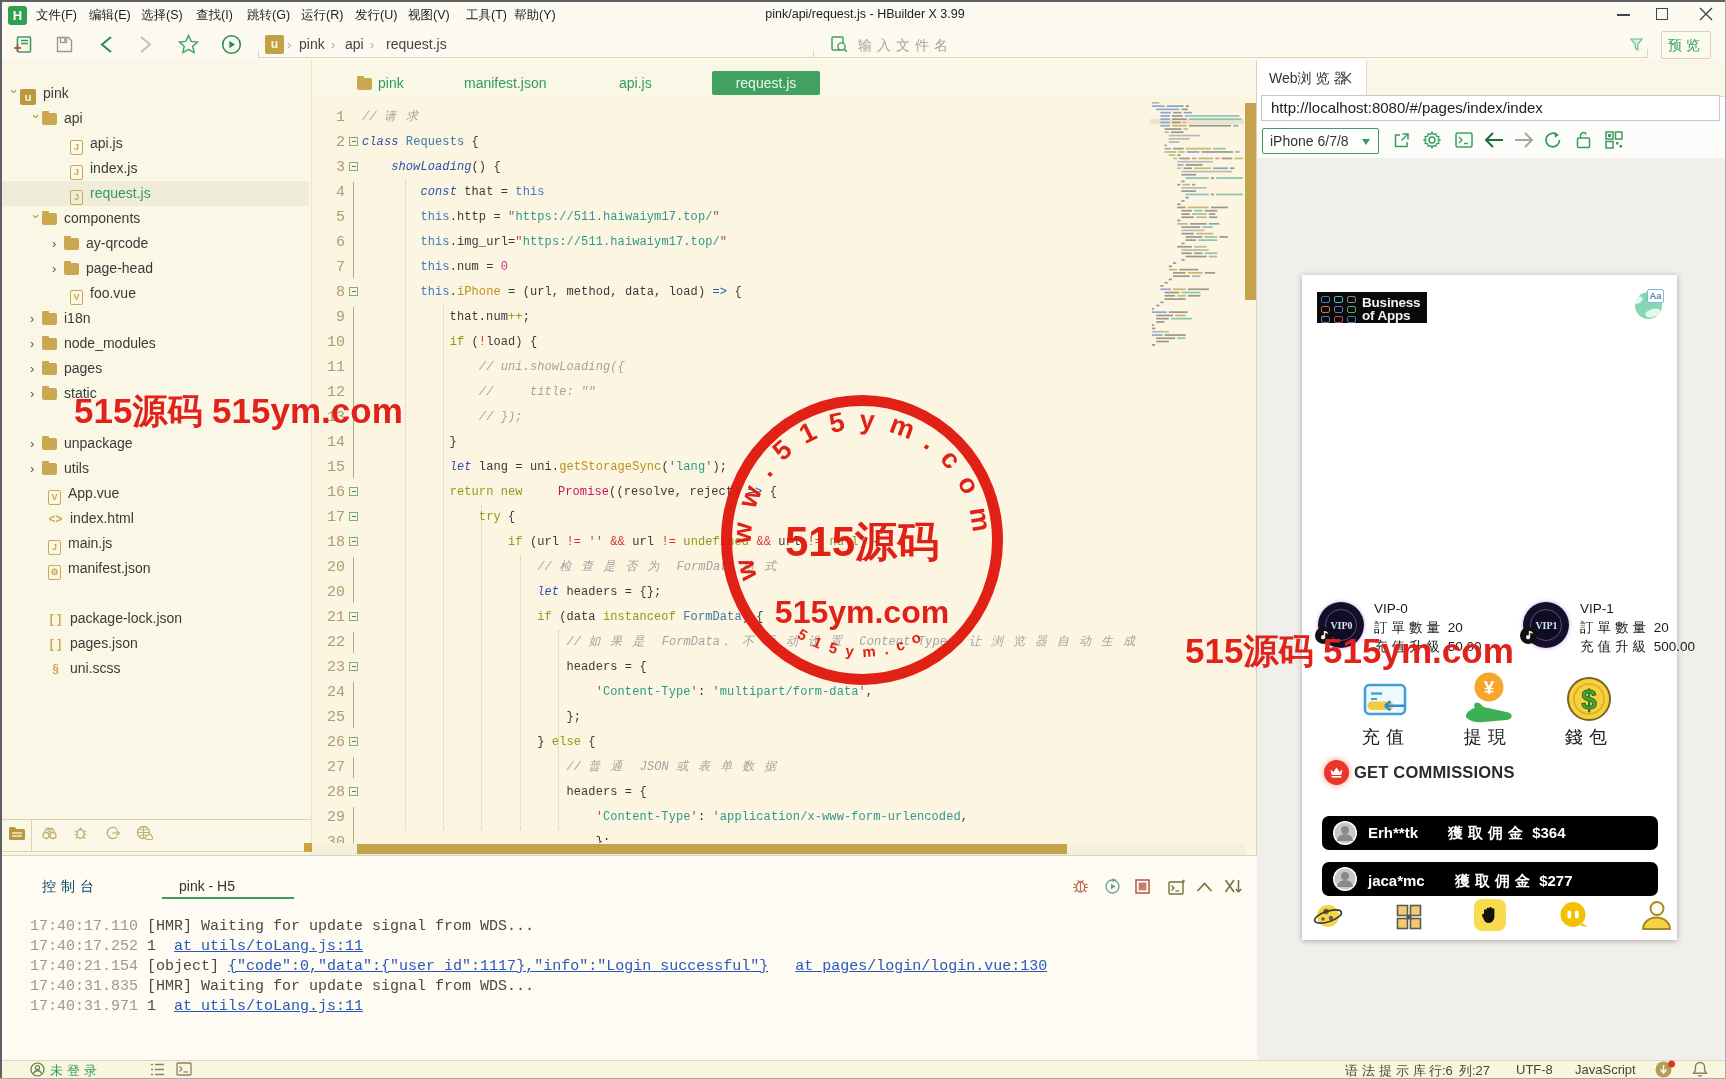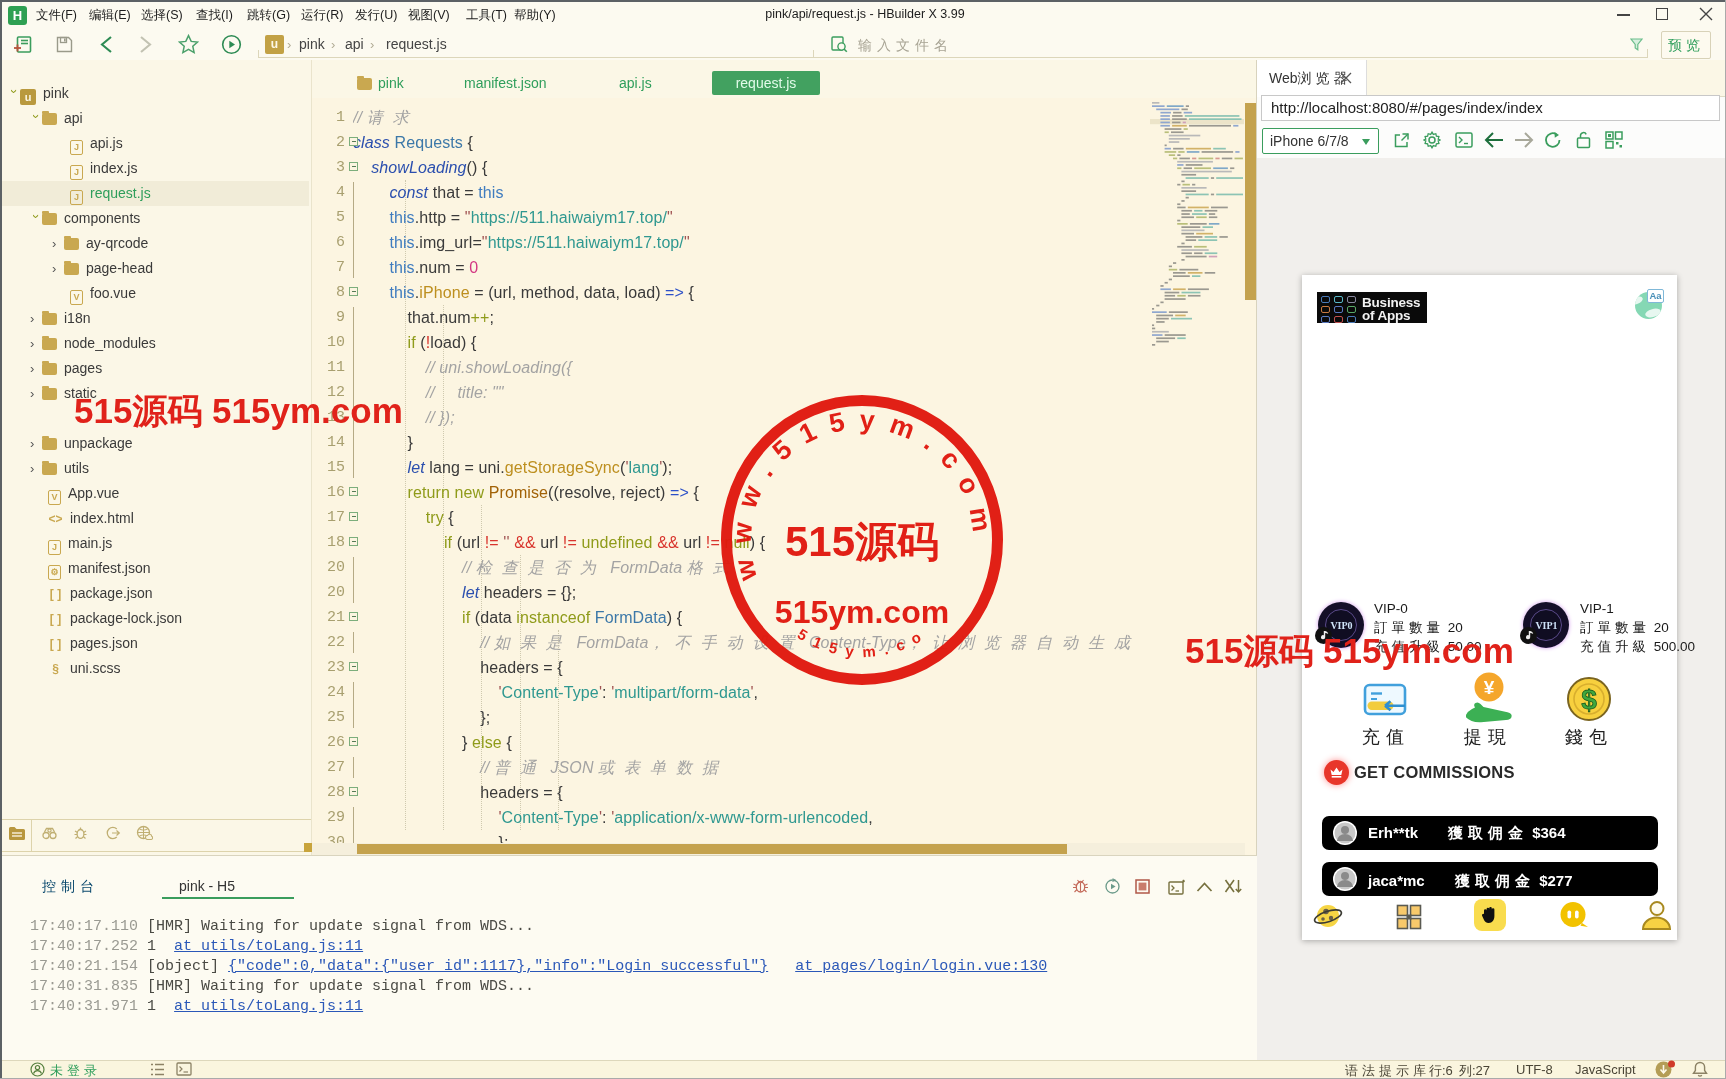--- a/index.html
+++ b/index.html
@@ -29,42 +29,42 @@
 .fico { display:inline-block; vertical-align:-2px; width:15px; height:12px; background:#c9a850; border-radius:2px; position:relative; }
 .fico:before { content:""; position:absolute; left:0; top:-2px; width:7px; height:3px; background:#c9a850; border-radius:1px; }
 .uico { display:inline-block; vertical-align:-3px; width:16px; height:16px; background:#b9993e; color:#faf5e2; font-size:11px; font-weight:bold; text-align:center; line-height:16px; border-radius:2px; }
 .dico { display:inline-block; vertical-align:-2px; width:13px; height:15px; border:1.2px solid #c9a850; border-radius:2px; color:#c9a850; font-size:9px; font-weight:bold; text-align:center; line-height:13px; }
 .hico,.bico,.sico { display:inline-block; width:15px; color:#c9a850; font-size:12px; font-weight:bold; text-align:center; }
 
 #editor { position:absolute; left:312px; top:60px; width:945px; height:795px; background:#fcf5e1; }
 #tabbar { position:absolute; left:312px; top:60px; width:945px; height:38px; background:#fbf7e6; }
 .etab { position:absolute; font-size:14px; color:#2e9e5b; }
 #tabpill { position:absolute; left:712px; top:71px; width:108px; height:24px; background:#42a160; border-radius:2px; color:#e2fbe9; font-size:14px; text-align:center; line-height:24px; }
-.ln { position:absolute; left:353px; height:25px; line-height:25px; font-family:Liberation Sans, sans-serif; font-size:16px; letter-spacing:0.1px; color:#3a3a3a; white-space:pre; width:787px; overflow:hidden; }
+.ln { position:absolute; left:362px; height:25px; line-height:25px; font-family:Liberation Mono, monospace; font-size:12px; letter-spacing:0.1px; color:#3a3a3a; white-space:pre; width:787px; overflow:hidden; }
 .lno { position:absolute; left:295px; width:50px; height:25px; line-height:25px; text-align:right; font-family:"Liberation Mono",monospace; font-size:15px; color:#a89f6f; }
 .fold { position:absolute; left:349px; width:9px; height:9px; border:1px solid #7cae7c; background:#fcf5e1; }
 .fold:after { content:""; position:absolute; left:1.5px; top:3px; width:4px; height:1px; background:#567c56; }
 .ig { position:absolute; width:1px; border-left:1px dotted #cfc9ae; }
 .c { color:#a3a3a3; font-style:italic; }
 .z { letter-spacing:10px; }
 .zs { letter-spacing:5px; }
 .zs2 { letter-spacing:6.3px; }
 .zv { letter-spacing:4px; }
 .zs4 { letter-spacing:4px; }
 .i { color:#2b4fae; font-style:italic; }
 .k { color:#3f7cbf; }
 .t { color:#3c78a8; }
 .s { color:#2f9890; }
 .q { color:#a05252; }
 .n { color:#d33682; }
 .o { color:#8f9b1a; }
 .g { color:#bd8f1f; }
 .r { color:#d8342c; }
 .a { color:#2c50c8; }
-.p { color:#a16207; }
+.p { color:#be185d;margin-left:28px; }
 
 #vsb { position:absolute; left:1245px; top:98px; width:11px; height:745px; }
 #vsb .thumb { position:absolute; left:0; top:5px; width:11px; height:197px; background:#c4a24e; }
 #hsb { position:absolute; left:312px; top:843px; width:933px; height:12px; background:#f5efdc; }
 #hsb .thumb { position:absolute; left:45px; top:1px; width:710px; height:10px; background:#c4a24e; }
 
 #panel { position:absolute; left:1257px; top:60px; width:468px; height:1000px; background:#f1efec; }
 #ptabstrip { position:absolute; left:1257px; top:60px; width:468px; height:37px; background:#fbf7e6; border-bottom:1px solid #e0dbc4; }
 #ptab { position:absolute; left:1257px; top:60px; width:110px; height:37px; background:#fff; border-right:1px solid #ddd; font-size:14px; color:#333; line-height:37px; padding-left:12px; }
 #purl { position:absolute; left:1261px; top:95px; width:459px; height:26px; background:#fff; border:1px solid #c8c8c8; font-size:15px; color:#222; line-height:24px; padding-left:9px; }
@@ -177,21 +177,20 @@
 <div class="trow" style="top:306px"><span style="margin-left:30px"></span><span class="cv">›</span><span class="fico"></span><span class="tname">i18n</span></div>
 <div class="trow" style="top:356px"><span style="margin-left:30px"></span><span class="cv">›</span><span class="fico"></span><span class="tname">pages</span></div>
 <div class="trow" style="top:331px"><span style="margin-left:30px"></span><span class="cv">›</span><span class="fico"></span><span class="tname">node_modules</span></div>
 <div class="trow" style="top:381px"><span style="margin-left:30px"></span><span class="cv">›</span><span class="fico"></span><span class="tname">static</span></div>
 <div class="trow" style="top:431px"><span style="margin-left:30px"></span><span class="cv">›</span><span class="fico"></span><span class="tname">unpackage</span></div>
 <div class="trow" style="top:456px"><span style="margin-left:30px"></span><span class="cv">›</span><span class="fico"></span><span class="tname">utils</span></div>
 <div class="trow" style="top:481px"><span style="margin-left:48px"></span><span class="dico">V</span><span class="tname">App.vue</span></div>
 <div class="trow" style="top:506px"><span style="margin-left:48px"></span><span class="hico">&lt;&gt;</span><span class="tname">index.html</span></div>
 <div class="trow" style="top:531px"><span style="margin-left:48px"></span><span class="dico">J</span><span class="tname">main.js</span></div>
 <div class="trow" style="top:556px"><span style="margin-left:48px"></span><span class="dico">⚙</span><span class="tname">manifest.json</span></div>
-<div class="trow" style="top:581px"><span style="margin-left:48px"></span><span class="bico">[&nbsp;]</span><span class="tname">package.json</span></div>
 <div class="trow" style="top:606px"><span style="margin-left:48px"></span><span class="bico">[&nbsp;]</span><span class="tname">package-lock.json</span></div>
 <div class="trow" style="top:656px"><span style="margin-left:48px"></span><span class="sico">§</span><span class="tname">uni.scss</span></div>
 <div class="trow" style="top:631px"><span style="margin-left:48px"></span><span class="bico">[&nbsp;]</span><span class="tname">pages.json</span></div>
 
 <div class="abs" style="left:2px;top:819px;width:309px;height:1px;background:#ddd3ab"></div>
 <div class="abs" style="left:2px;top:851px;width:309px;height:1px;background:#ddd3ab"></div>
 <div class="abs" style="left:31px;top:819px;width:1px;height:32px;background:#ddd3ab"></div>
 <div class="abs" style="left:304px;top:843px;width:10px;height:9px;background:#c8a43c"></div>
 <svg class="abs" style="left:8px;top:826px" width="18" height="15" viewBox="0 0 18 15">
   <path d="M1 2.5 a1.5 1.5 0 0 1 1.5 -1.5 h4 l2 2 h7 a1.5 1.5 0 0 1 1.5 1.5 v8 a1.5 1.5 0 0 1 -1.5 1.5 h-13 a1.5 1.5 0 0 1 -1.5 -1.5 z" fill="#b8973e"></path>

